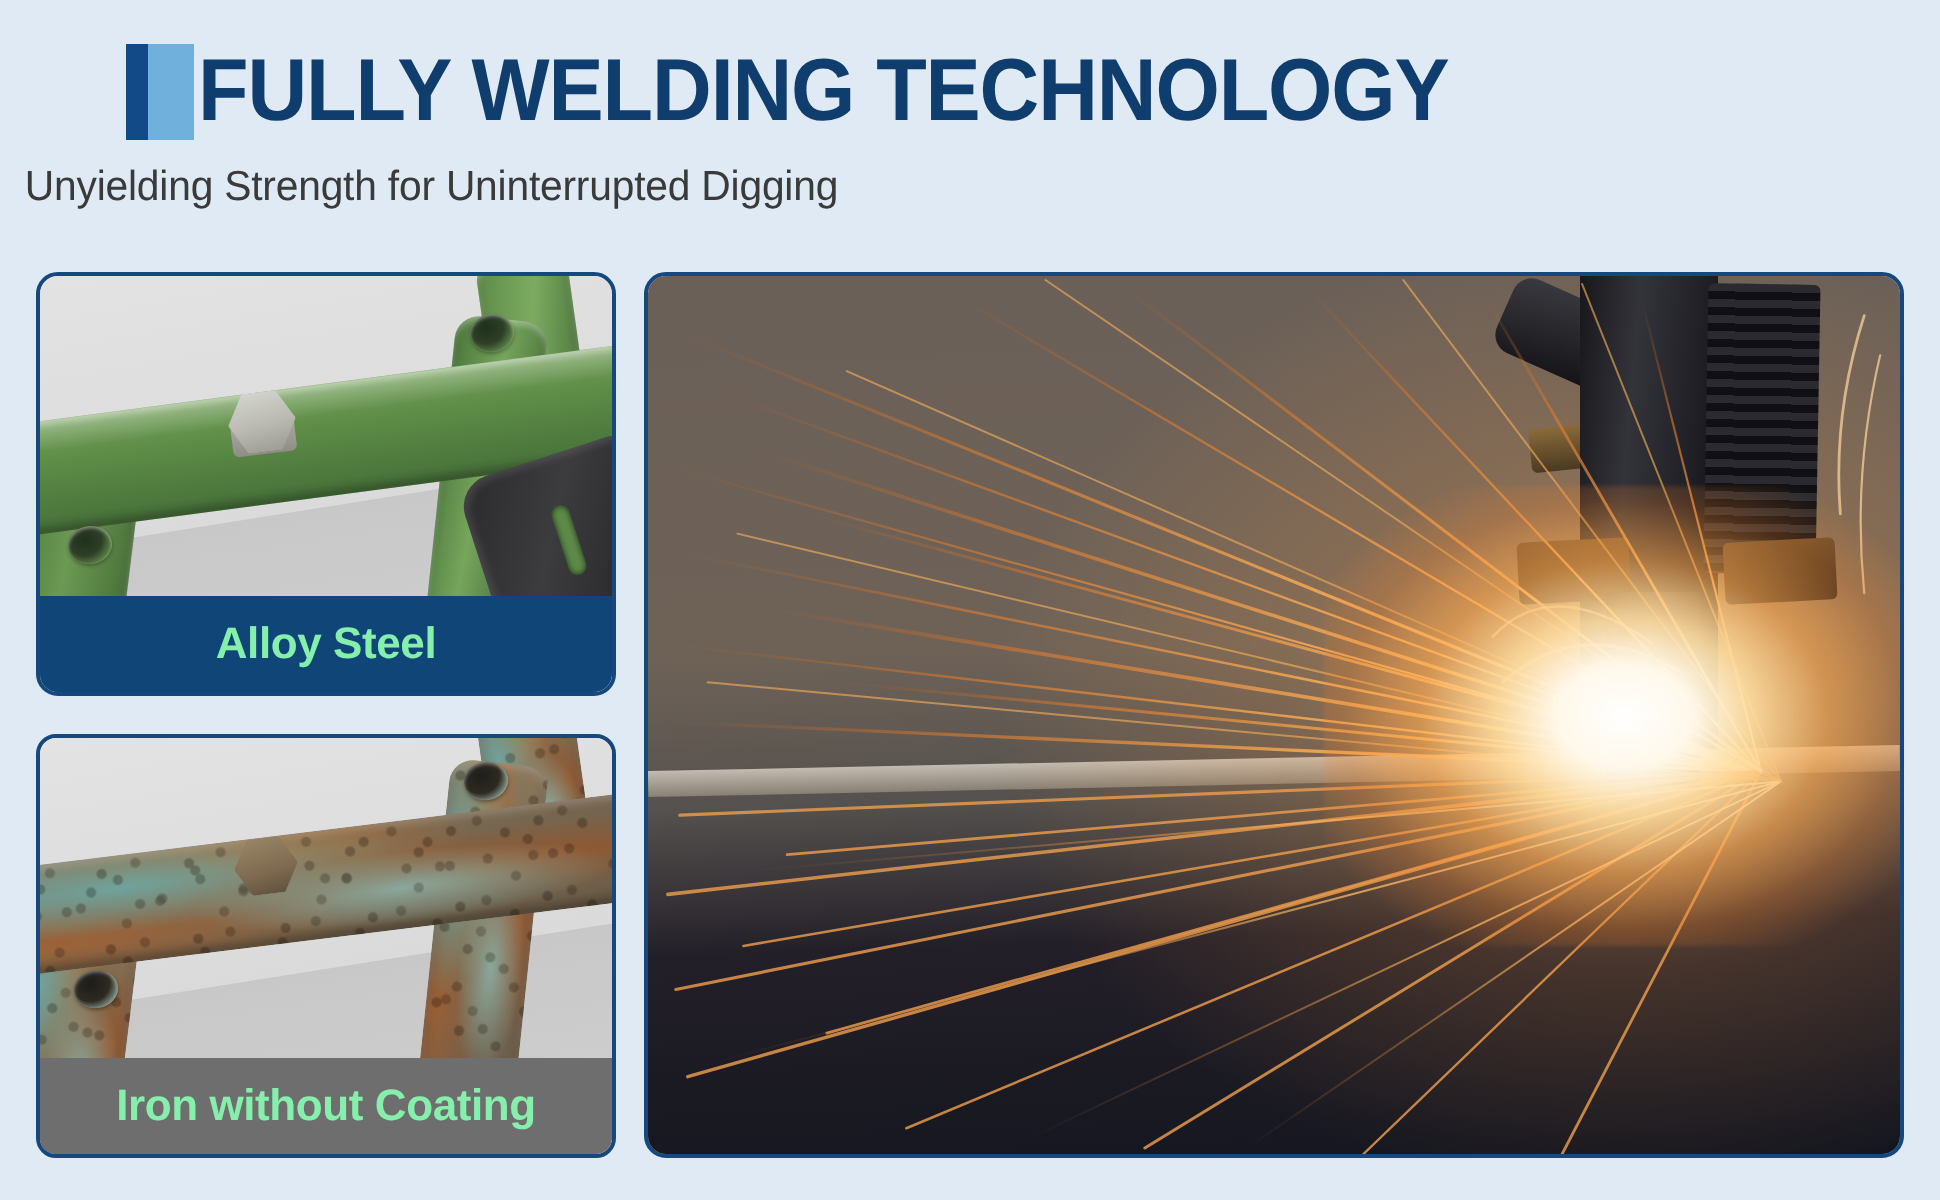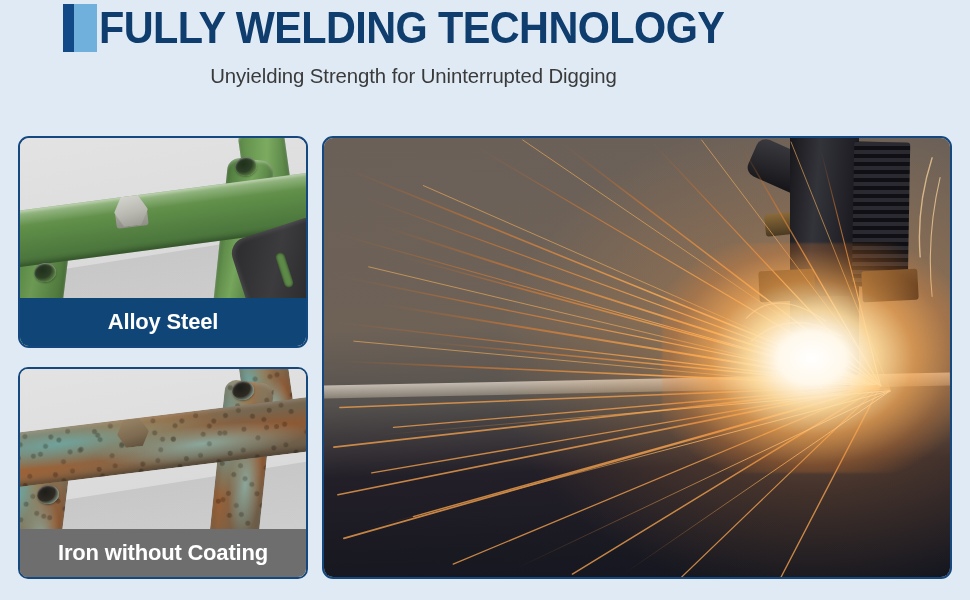--- a/index.html
+++ b/index.html
@@ -4,21 +4,21 @@
 <style>
   * { margin:0; padding:0; box-sizing:border-box; }
   html,body { width:970px; height:600px; overflow:hidden; }
   body {
     background:#dfeaf5;
     font-family:"Liberation Sans", sans-serif;
     position:relative;
   }
 
   
-  .header { width:827px; text-align:center; }
+  .header { width:827px; padding-top:18px; text-align:left; }
 
   .title-row {
     display:flex; align-items:center; justify-content:center;
     height:56px; position:relative;
   }
   .accent { position:relative; width:34px; height:48px; margin-right:2px; flex:0 0 auto; }
   .accent-light {
     position:absolute; left:9px; top:0; width:25px; height:48px;
     background:#6fb0dd;
   }
@@ -51,21 +51,21 @@
   }
   .card-left-1 { left:18px; top:3px;  width:290px; height:212px; }
   .card-left-2 { left:18px; top:234px; width:290px; height:212px;border-radius:10px; }
   .card-main   { left:322px; top:3px; width:630px; height:443px; }
 
   .photo { position:absolute; inset:0; overflow:hidden; }
 
   .caption {
     position:absolute; left:0; right:0; bottom:0;
     height:48px; line-height:48px; text-align:center;
-    color:#ffffff; font-size:22px; font-weight:bold;
+    color:#86efac; font-size:22px; font-weight:bold;
     letter-spacing:-0.2px;
   }
   .caption-navy { background:#0f4677; }
   .caption-gray { background:#6e6e6e; }
 
   
   .bg-gray-floor {
     position:absolute; inset:0;
     background:
       linear-gradient(170deg,#e3e3e3 0%,#dcdcdc 45%,#d2d2d2 100%);

